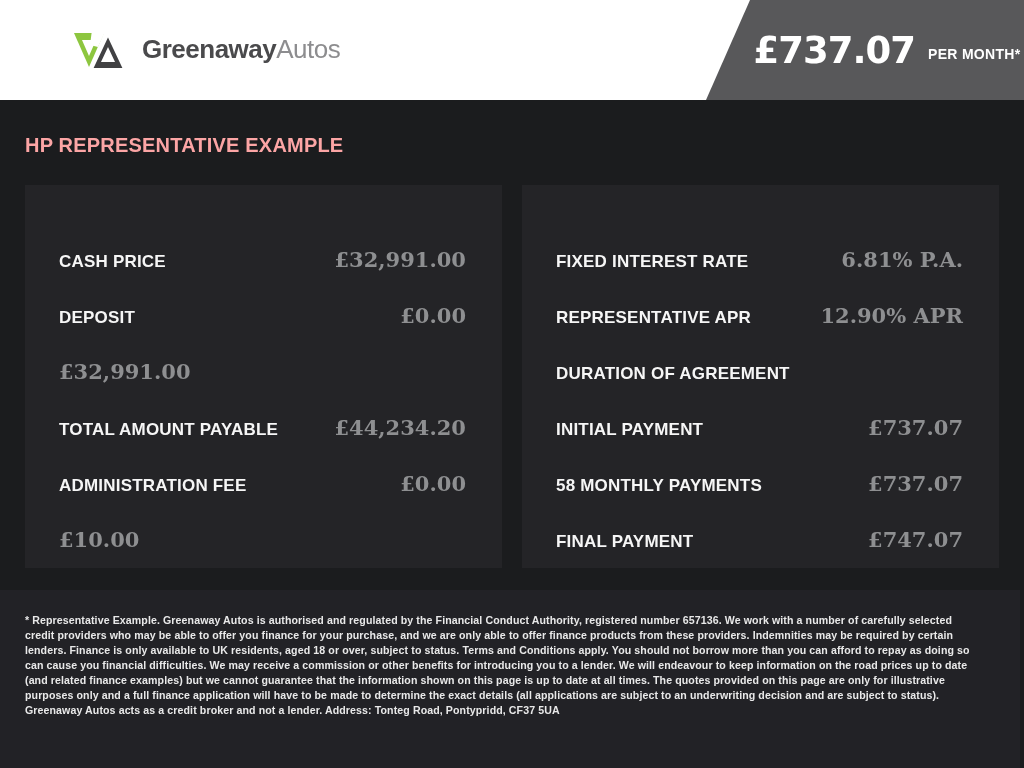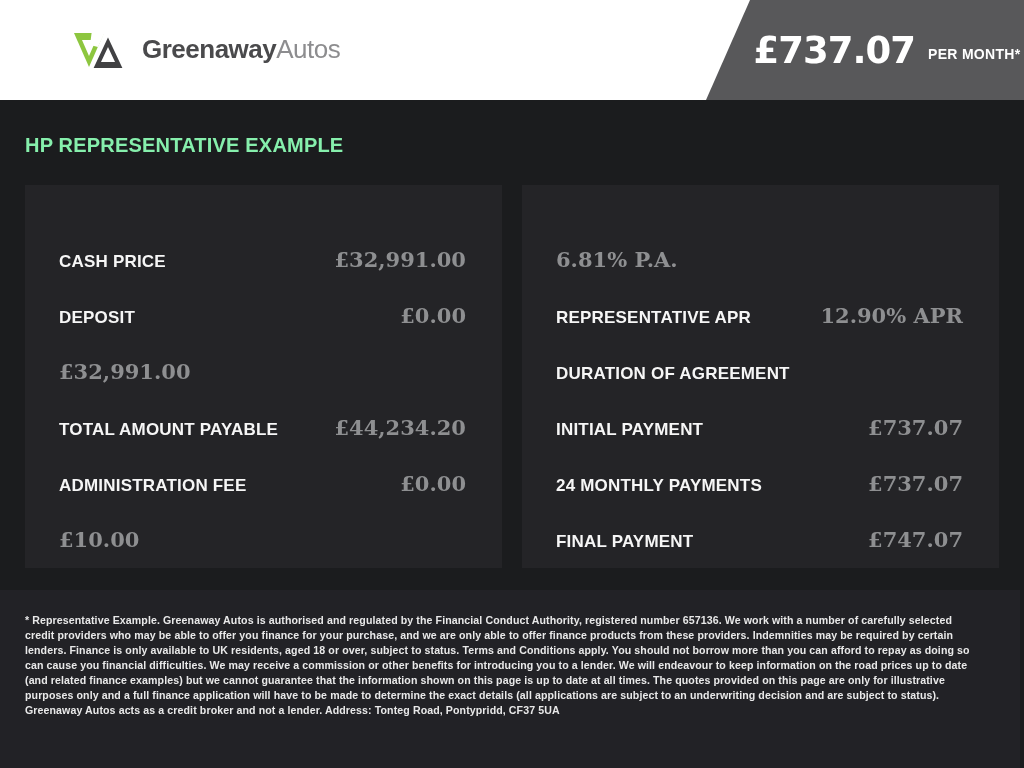--- a/index.html
+++ b/index.html
@@ -44,21 +44,21 @@
     letter-spacing: -1px;
   }
   .price-period {
     font-weight: bold; font-size: 14px; color: #ffffff;
     letter-spacing: 0.3px; margin-top: 7px;
   }
 
   
   .page-title {
     position: absolute; left: 25px; top: 134px;
-    font-size: 20px; font-weight: bold; color: #86efac;
+    font-size: 20px; font-weight: bold; color: #fca5a5;
     letter-spacing: 0.2px;
   }
 
   .panel {
     position: absolute; top: 185px; height: 383px; width: 477px;
     background: var(--panel-bg, #242427);
     padding: 31px 36px 16px 34px;
     display: flex; flex-direction: column;
   }
   .panel.left  { left: 25px; }
@@ -142,35 +142,36 @@
     <span class="finance-label">ADMINISTRATION FEE</span>
     <span class="finance-value">£0.00</span>
   </div>
   <div class="finance-row">
     <span class="finance-value">£10.00</span>
   </div>
 </div>
 
 <div class="panel right">
   <div class="finance-row">
+    <span class="finance-label">FIXED INTEREST RATE</span>
     <span class="finance-value">6.81% P.A.</span>
   </div>
   <div class="finance-row">
     <span class="finance-label">REPRESENTATIVE APR</span>
     <span class="finance-value">12.90% APR</span>
   </div>
   <div class="finance-row">
     <span class="finance-label">DURATION OF AGREEMENT</span>
   </div>
   <div class="finance-row">
     <span class="finance-label">INITIAL PAYMENT</span>
     <span class="finance-value">£737.07</span>
   </div>
   <div class="finance-row">
-    <span class="finance-label">24 MONTHLY PAYMENTS</span>
+    <span class="finance-label">58 MONTHLY PAYMENTS</span>
     <span class="finance-value">£737.07</span>
   </div>
   <div class="finance-row">
     <span class="finance-label">FINAL PAYMENT</span>
     <span class="finance-value">£747.07</span>
   </div>
 </div>
 
 <div class="footer">
   <p class="disclaimer">* Representative Example. Greenaway Autos is authorised and regulated by the Financial Conduct Authority, registered number 657136. We work with a number of carefully selected credit providers who may be able to offer you finance for your purchase, and we are only able to offer finance products from these providers. Indemnities may be required by certain lenders. Finance is only available to UK residents, aged 18 or over, subject to status. Terms and Conditions apply. You should not borrow more than you can afford to repay as doing so can cause you financial difficulties. We may receive a commission or other benefits for introducing you to a lender. We will endeavour to keep information on the road prices up to date (and related finance examples) but we cannot guarantee that the information shown on this page is up to date at all times. The quotes provided on this page are only for illustrative purposes only and a full finance application will have to be made to determine the exact details (all applications are subject to an underwriting decision and are subject to status). Greenaway Autos acts as a credit broker and not a lender. Address: Tonteg Road, Pontypridd, CF37 5UA</p>

